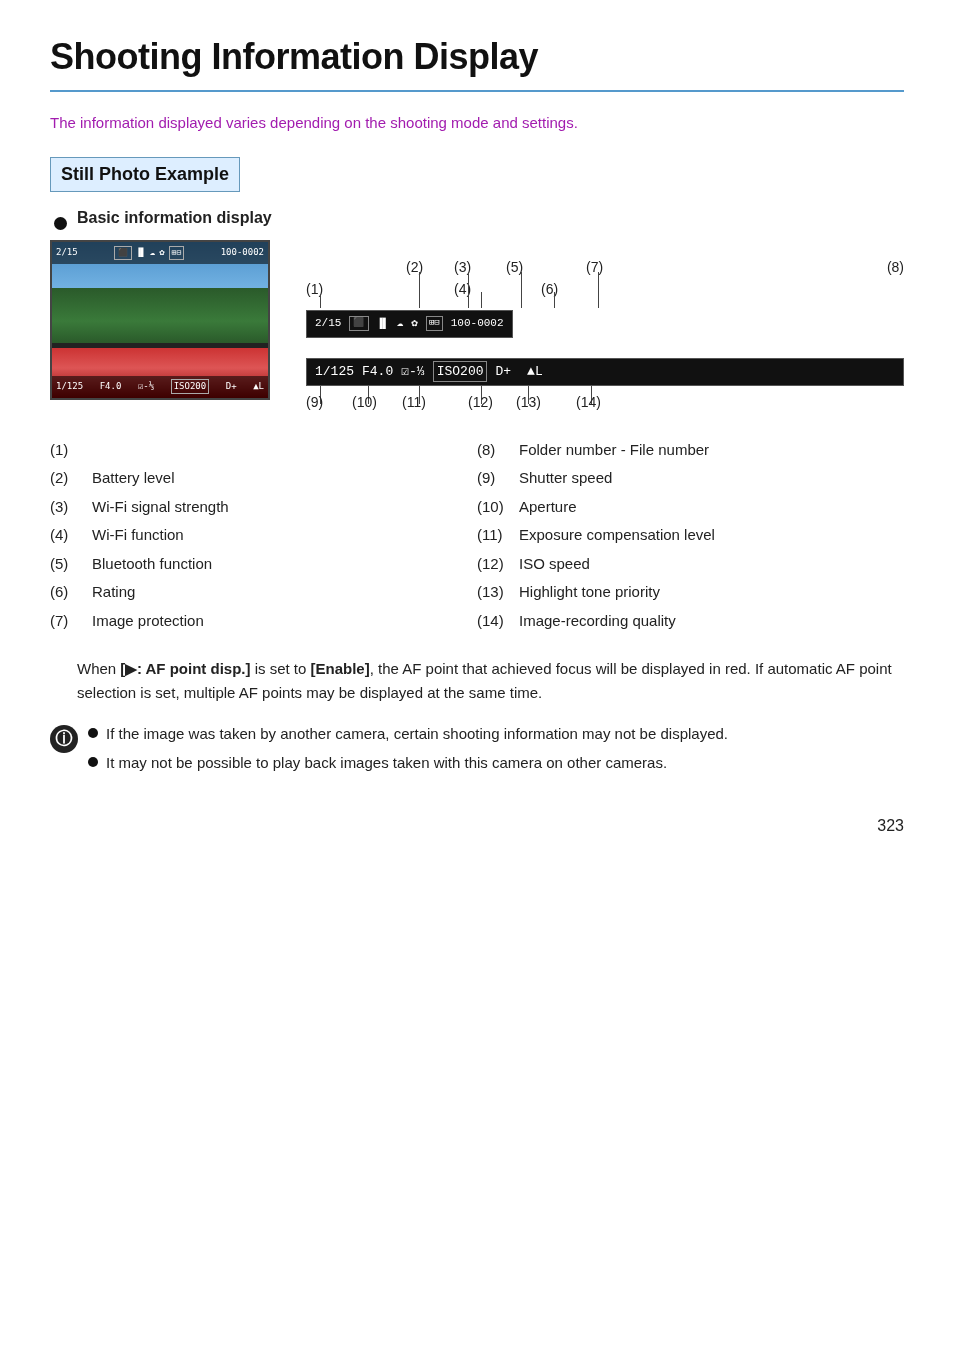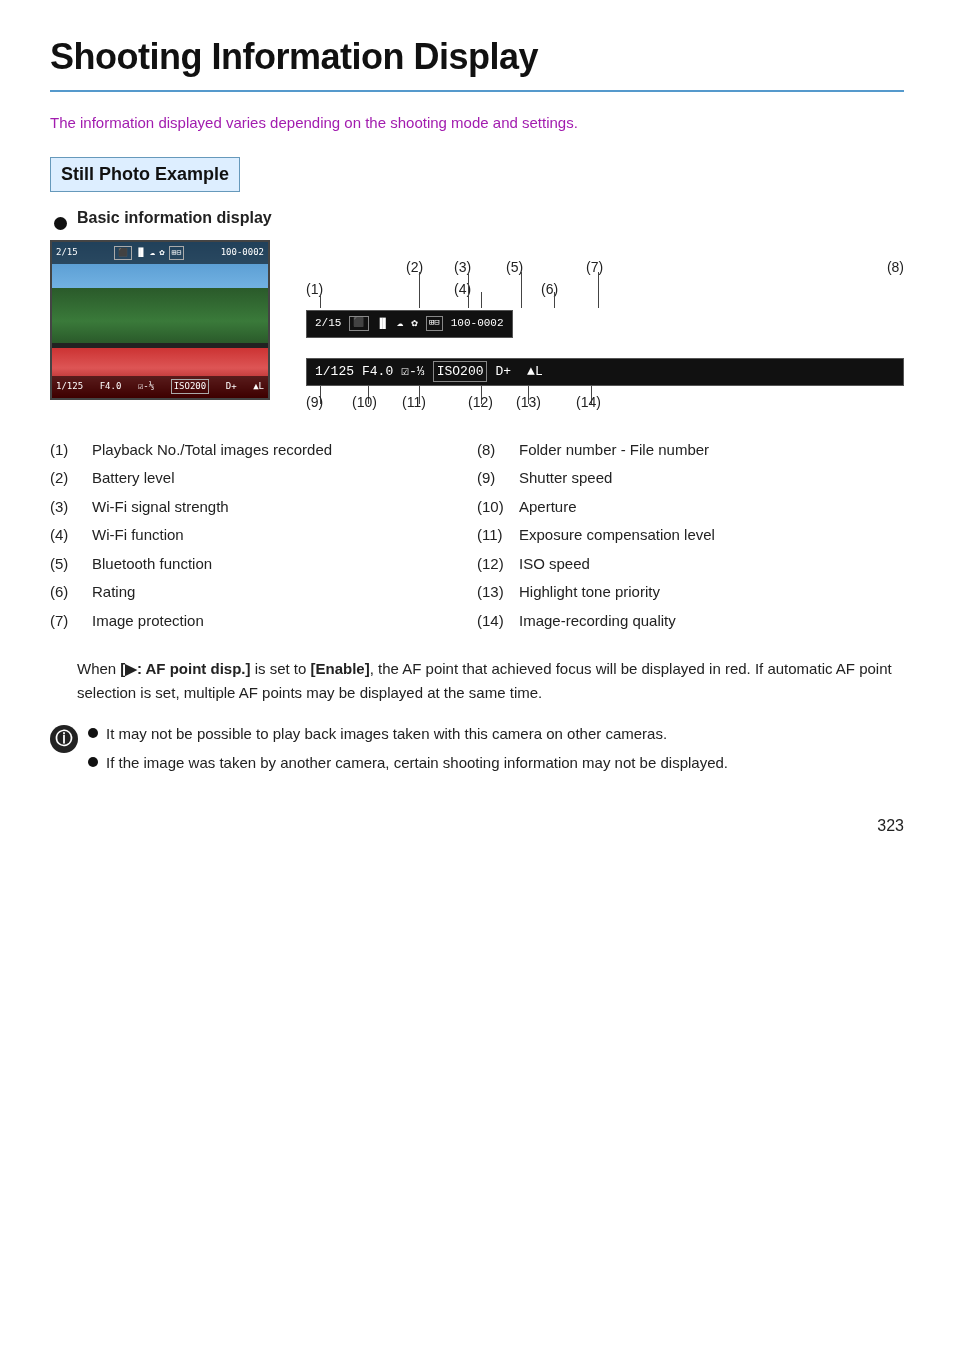--- a/index.html
+++ b/index.html
@@ -337,21 +337,20 @@
       <span style="position:absolute; left:162px; top:4px; font-size:14px;">(12)</span>
       <span style="position:absolute; left:210px; top:4px; font-size:14px;">(13)</span>
       <span style="position:absolute; left:270px; top:4px; font-size:14px;">(14)</span>
     </div>
   </div>
 </div>
 
 <div class="items-grid">
   <div class="item-row">
     <span class="item-num">(1)</span>
-    <span class="item-label">Playback No./Total images recorded</span>
   </div>
   <div class="item-row">
     <span class="item-num">(8)</span>
     <span class="item-label">Folder number - File number</span>
   </div>
   <div class="item-row">
     <span class="item-num">(2)</span>
     <span class="item-label">Battery level</span>
   </div>
   <div class="item-row">
@@ -404,22 +403,22 @@
   <div class="af-body">
     <span>When </span><strong>[▶: AF point disp.]</strong><span> is set to </span><strong>[Enable]</strong><span>, the AF point that achieved focus will be displayed in red. If automatic AF point selection is set, multiple AF points may be displayed at the same time.</span>
   </div>
 </div>
 
 <div class="note-section">
   <div class="note-icon">ⓘ</div>
   <div class="note-bullets">
     <div class="note-bullet-item">
       <span class="note-bullet-dot"></span>
-      <span>It may not be possible to play back images taken with this camera on other cameras.</span>
+      <span>If the image was taken by another camera, certain shooting information may not be displayed.</span>
     </div>
     <div class="note-bullet-item">
       <span class="note-bullet-dot"></span>
-      <span>If the image was taken by another camera, certain shooting information may not be displayed.</span>
+      <span>It may not be possible to play back images taken with this camera on other cameras.</span>
     </div>
   </div>
 </div>
 
 <div class="page-number">323</div>
 
 </body></html>

